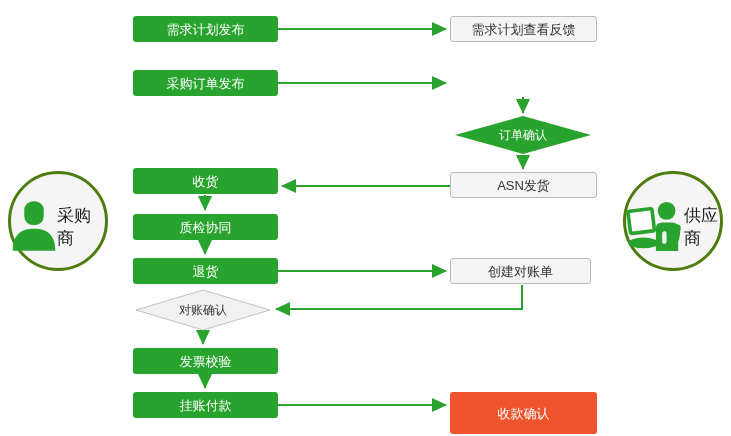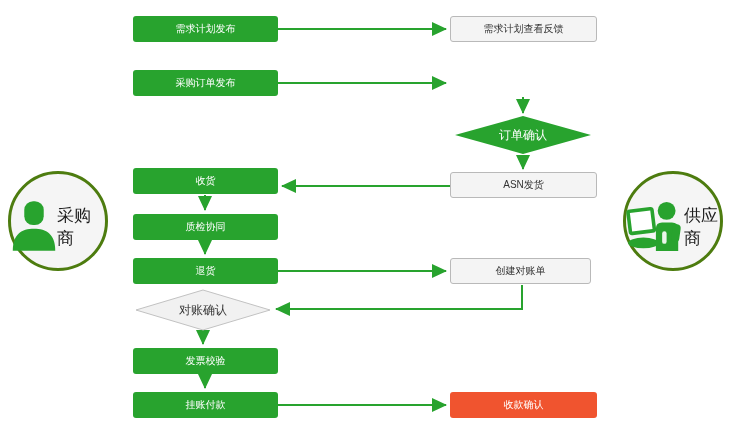--- a/index.html
+++ b/index.html
@@ -12,21 +12,21 @@
     overflow: hidden;
   }
   #connectors {
     position:absolute; left:0; top:0; width:731px; height:436px;
     pointer-events:none;
   }
   .connector { stroke: var(--green,#28a32e); stroke-width:2; fill:none; }
   .node {
     position:absolute;
     display:flex; align-items:center; justify-content:center;
-    font-size:10px; box-sizing:border-box;
+    font-size:13px; box-sizing:border-box;
     border-radius:3px; text-align:center; line-height:1;
     white-space:nowrap;
   }
   .node.green { background: var(--green,#28a32e); color: var(--text-light,#ffffff); }
   .node.white { background: var(--node-bg,#f4f4f4); border:1px solid var(--node-border,#b9b9b9); color: var(--text-dark,#333333); }
   .node.red   { background: var(--red,#f0542f); color: var(--text-light,#ffffff); }
   .diamond { position:absolute; }
   .diamond svg { position:absolute; left:0; top:0; }
   .diamond .lbl {
     position:absolute; inset:0;
@@ -108,21 +108,21 @@
   <div class="diamond gray" style="left:135px; top:289px; width:136px; height:42px;">
     <svg width="136" height="42" viewBox="0 0 136 42">
       <polygon class="poly-gray" points="68,1 135,21 68,41 1,21"></polygon>
     </svg>
     <span class="lbl">对账确认</span>
   </div>
 
   <div class="node white" style="left:450px; top:16px;  width:147px; height:26px;">需求计划查看反馈</div>
   <div class="node white" style="left:450px; top:172px; width:147px; height:26px;">ASN发货</div>
   <div class="node white" style="left:450px; top:258px; width:141px; height:26px;">创建对账单</div>
-  <div class="node red" style="left:450px; top:392px; width:147px; height:26px;">收款确认</div>
+  <div class="node red" style="left:450px; top:392px; width:147px; height:42px;">收款确认</div>
 
   <div class="diamond green" style="left:455px; top:116px; width:136px; height:38px;">
     <svg width="136" height="38" viewBox="0 0 136 38">
       <polygon class="poly-green" points="68,0 136,19 68,38 0,19"></polygon>
     </svg>
     <span class="lbl">订单确认</span>
   </div>
 
 </div>
 

